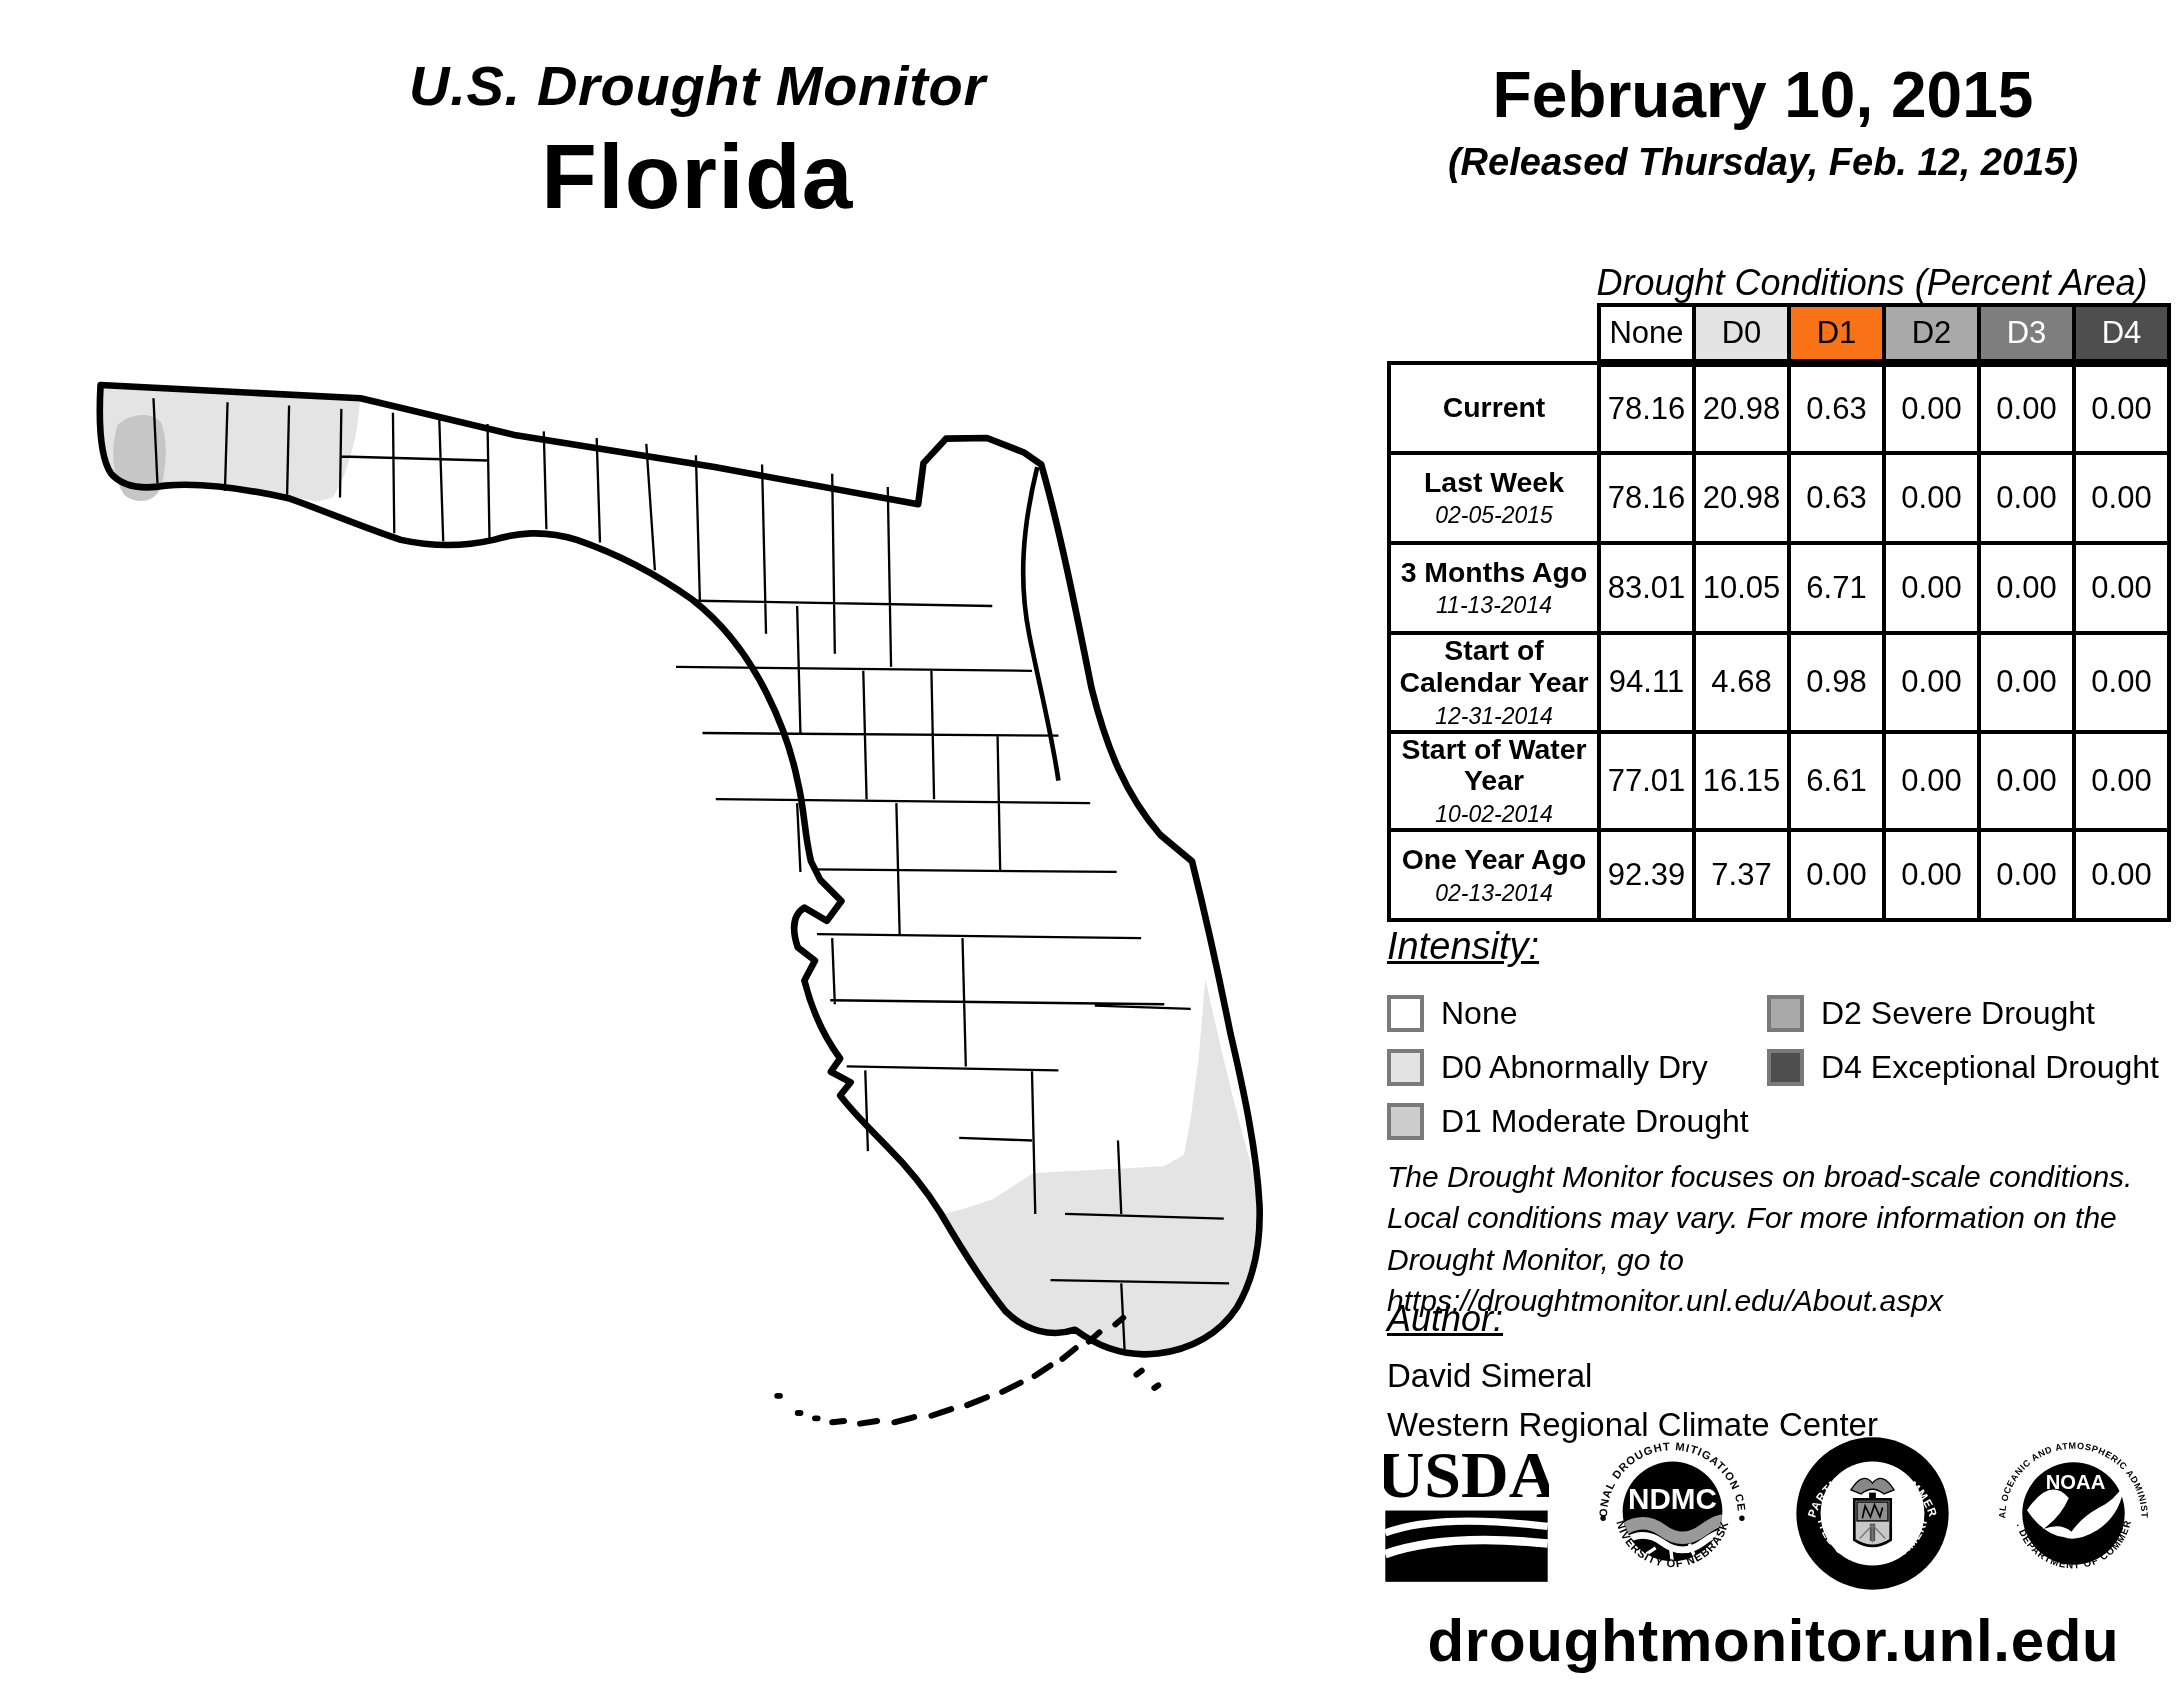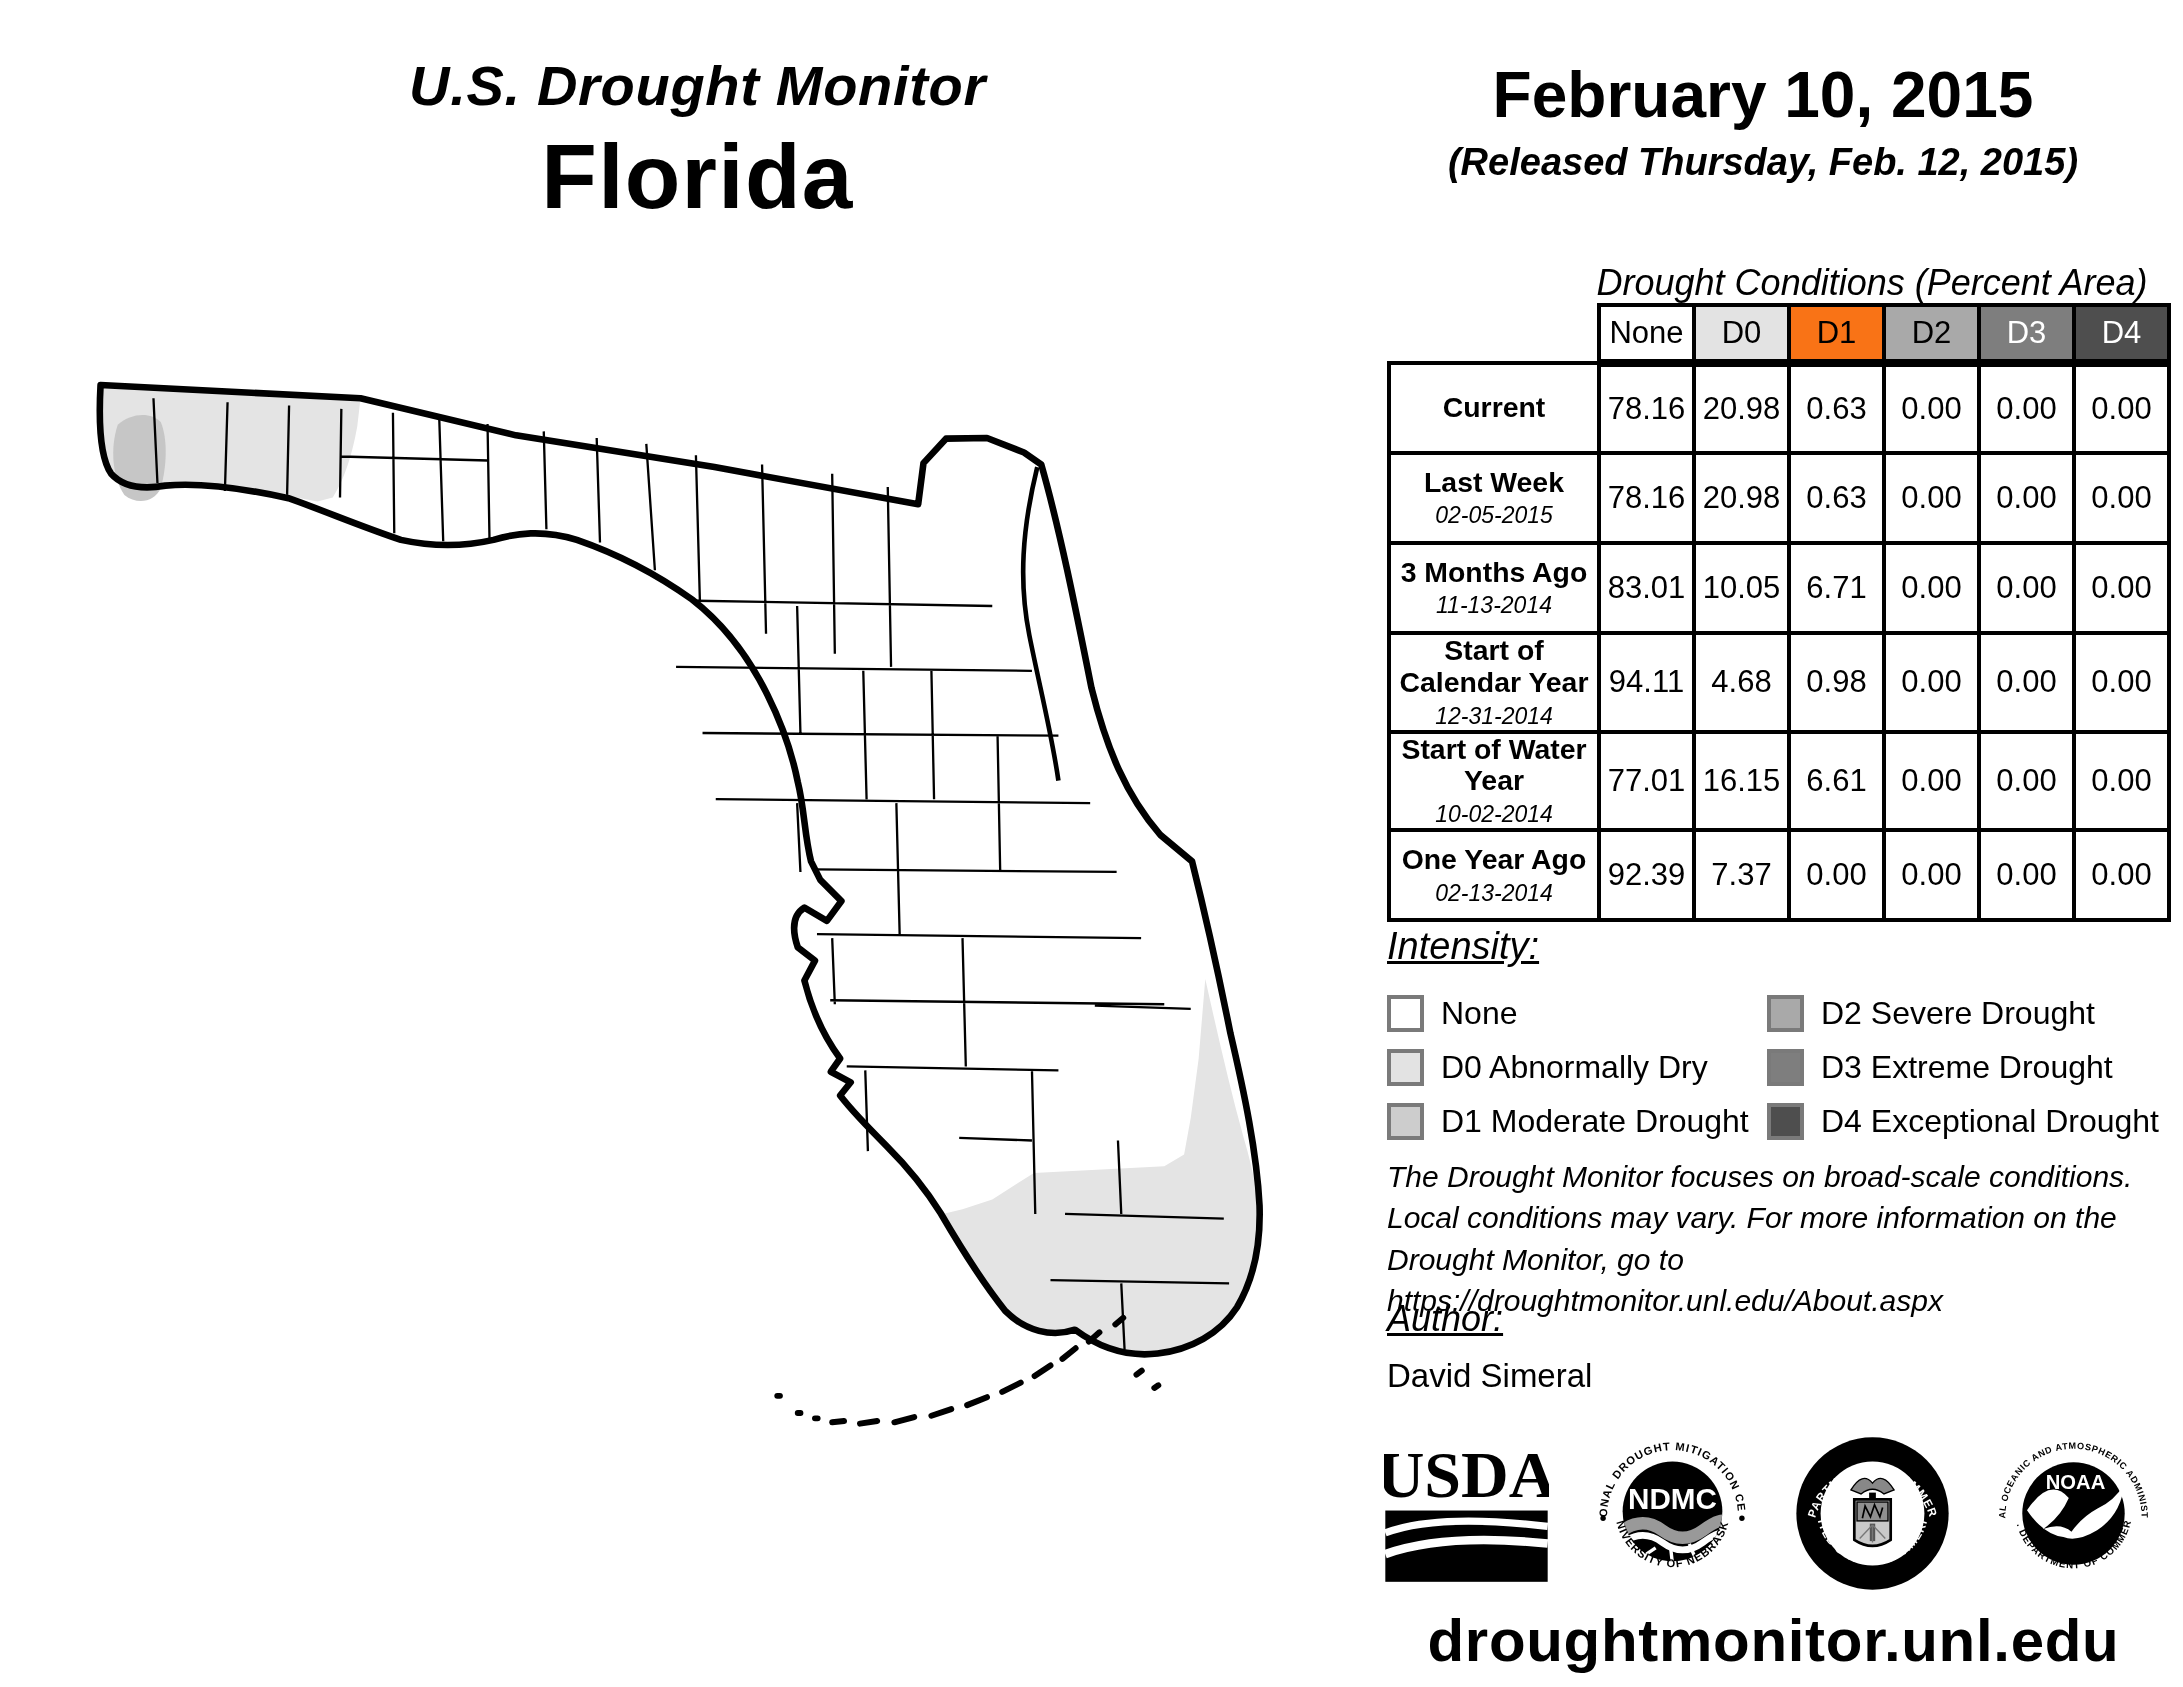--- a/index.html
+++ b/index.html
@@ -245,39 +245,36 @@
       </div>
       <div class="litem">
         <span class="sw" style="background-color: rgb(205, 205, 205);"></span>
         <span class="llabel">D1 Moderate Drought</span>
       </div>
       <div class="litem">
         <span class="sw" style="background-color: rgb(169, 169, 169);"></span>
         <span class="llabel">D2 Severe Drought</span>
       </div>
       <div class="litem">
-        <span class="sw" style="background-color: rgb(126, 126, 126);"></span>
-        <span class="llabel">D3 Extreme Drought</span>
-      </div>
-      <div class="litem">
         <span class="sw" style="background-color: rgb(78, 78, 78);"></span>
         <span class="llabel">D4 Exceptional Drought</span>
       </div>
     </div>
   </div>
 
   <div class="abs notes">
     <div>The Drought Monitor focuses on broad-scale conditions.</div>
     <div>Local conditions may vary. For more information on the</div>
     <div>Drought Monitor, go to https://droughtmonitor.unl.edu/About.aspx</div>
   </div>
 
   <div class="abs author">
     <div class="ahead">Author:</div>
     <div class="aline">David Simeral</div>
+    <div class="aline">Western Regional Climate Center</div>
   </div>
 
   <div class="abs logos">
 
     <svg width="165" height="149" viewBox="0 0 250 225">
       <text class="usda-text" x="125" y="88" font-size="100" text-anchor="middle" fill="#000">USDA</text>
       <rect x="2" y="108" width="246" height="108" fill="#000"></rect>
       <path d="M2 142 Q80 112 248 132" stroke="#fff" stroke-width="11" fill="none"></path>
       <path d="M2 174 Q92 142 248 158" stroke="#fff" stroke-width="13" fill="none"></path>
     </svg>

